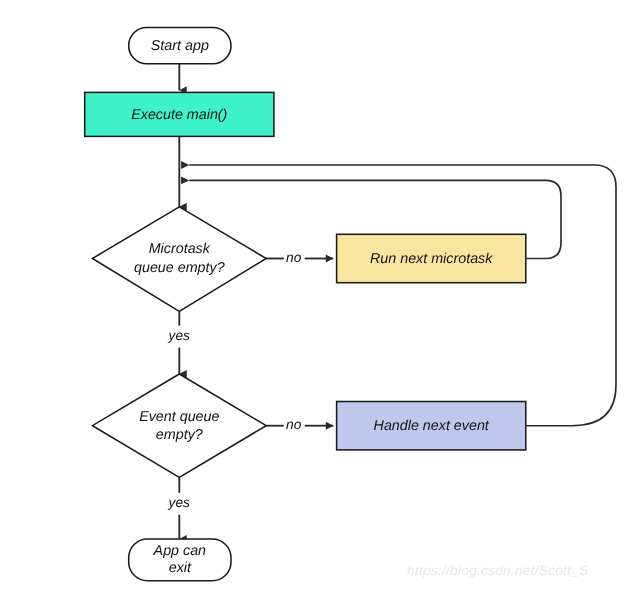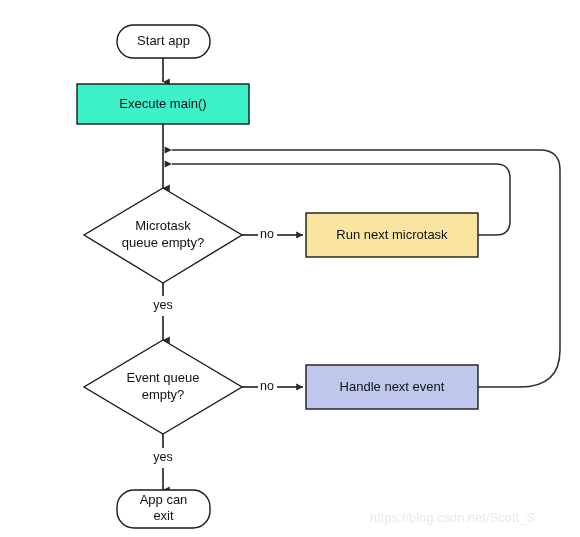--- a/index.html
+++ b/index.html
@@ -10,20 +10,21 @@
   }
   body {
     font-family: "Liberation Sans", sans-serif;
   }
   #canvas {
     position: relative;
     width: 580px;
     height: 537px;
     background: #ffffff;
     overflow: hidden;
+    font-style: italic;
   }
   #flow-svg {
     position: absolute;
     top: 0;
     left: 0;
     width: 580px;
     height: 537px;
   }
   .node-text {
     font-family: "Liberation Sans", sans-serif;

